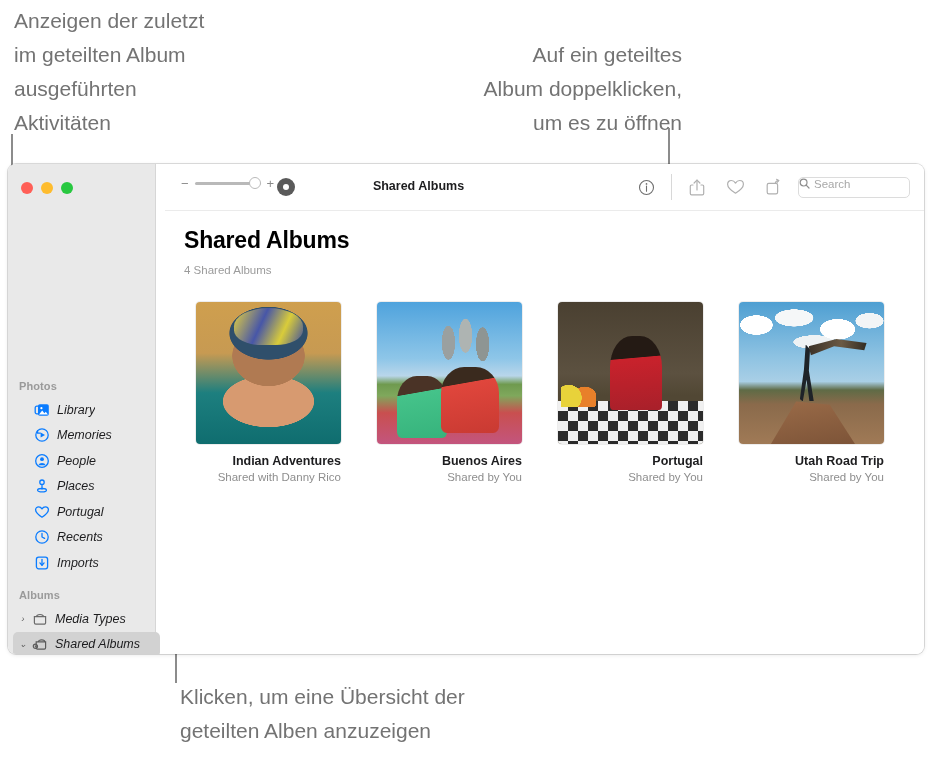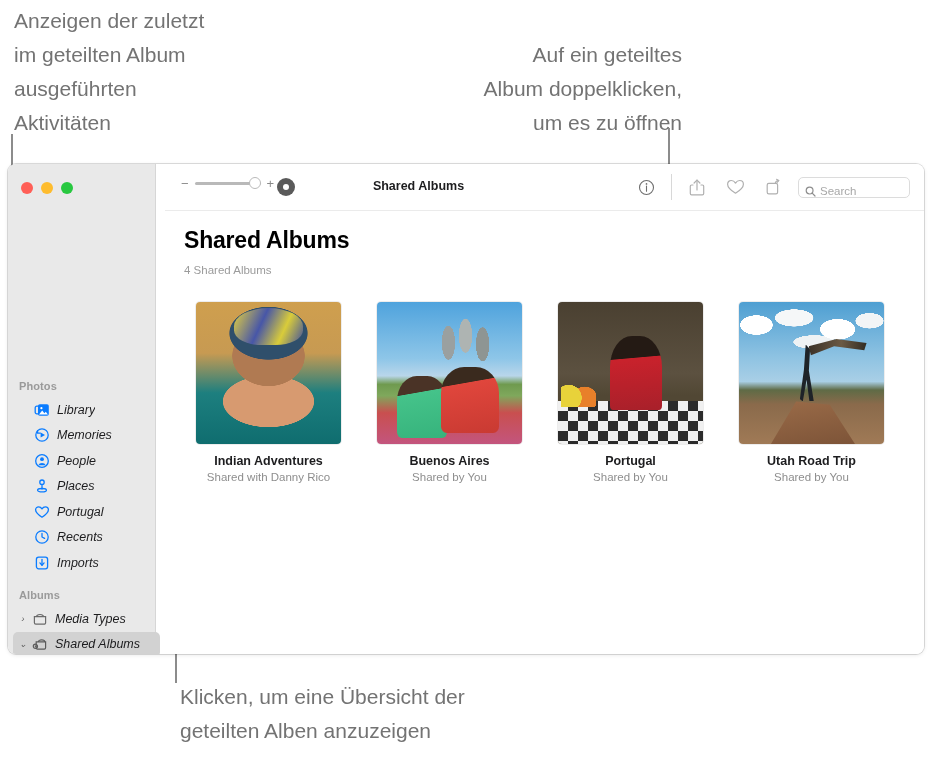--- a/index.html
+++ b/index.html
@@ -215,22 +215,22 @@
     height: 26px;
     background: #d8d8d8;
     margin: 0 6px;
   }
   #search-field {
     width: 112px;
     height: 21px;
     border: 1px solid #dcdcdc;
     border-radius: 5px;
     display: flex;
-    align-items: flex-end;
-    padding: 0 6px;
+    align-items: flex-start;
+    padding: 0 0;
     margin-left: 6px;
     box-sizing: border-box;
   }
   #search-placeholder {
     font-size: 11.5px;
     color: #a8a8a8;
     margin-left: 4px;
   }
 
   #page-header { padding: 16px 0 0 19px; }
@@ -243,21 +243,21 @@
   #page-subtitle {
     font-size: 11.5px;
     color: #9b9b9b;
     margin-top: 10px;
   }
   #album-grid {
     display: flex;
     padding: 26px 0 0 31px;
     gap: 36px;
   }
-  .album-cell { width: 145px; text-align: center; }
+  .album-cell { width: 145px; text-align: right; }
   .album-thumb {
     width: 145px;
     height: 142px;
     border-radius: 4px;
     overflow: hidden;
     position: relative;
     box-shadow: 0 0 0 1px rgba(0,0,0,0.07);
   }
   .album-name {
     margin-top: 10px;

